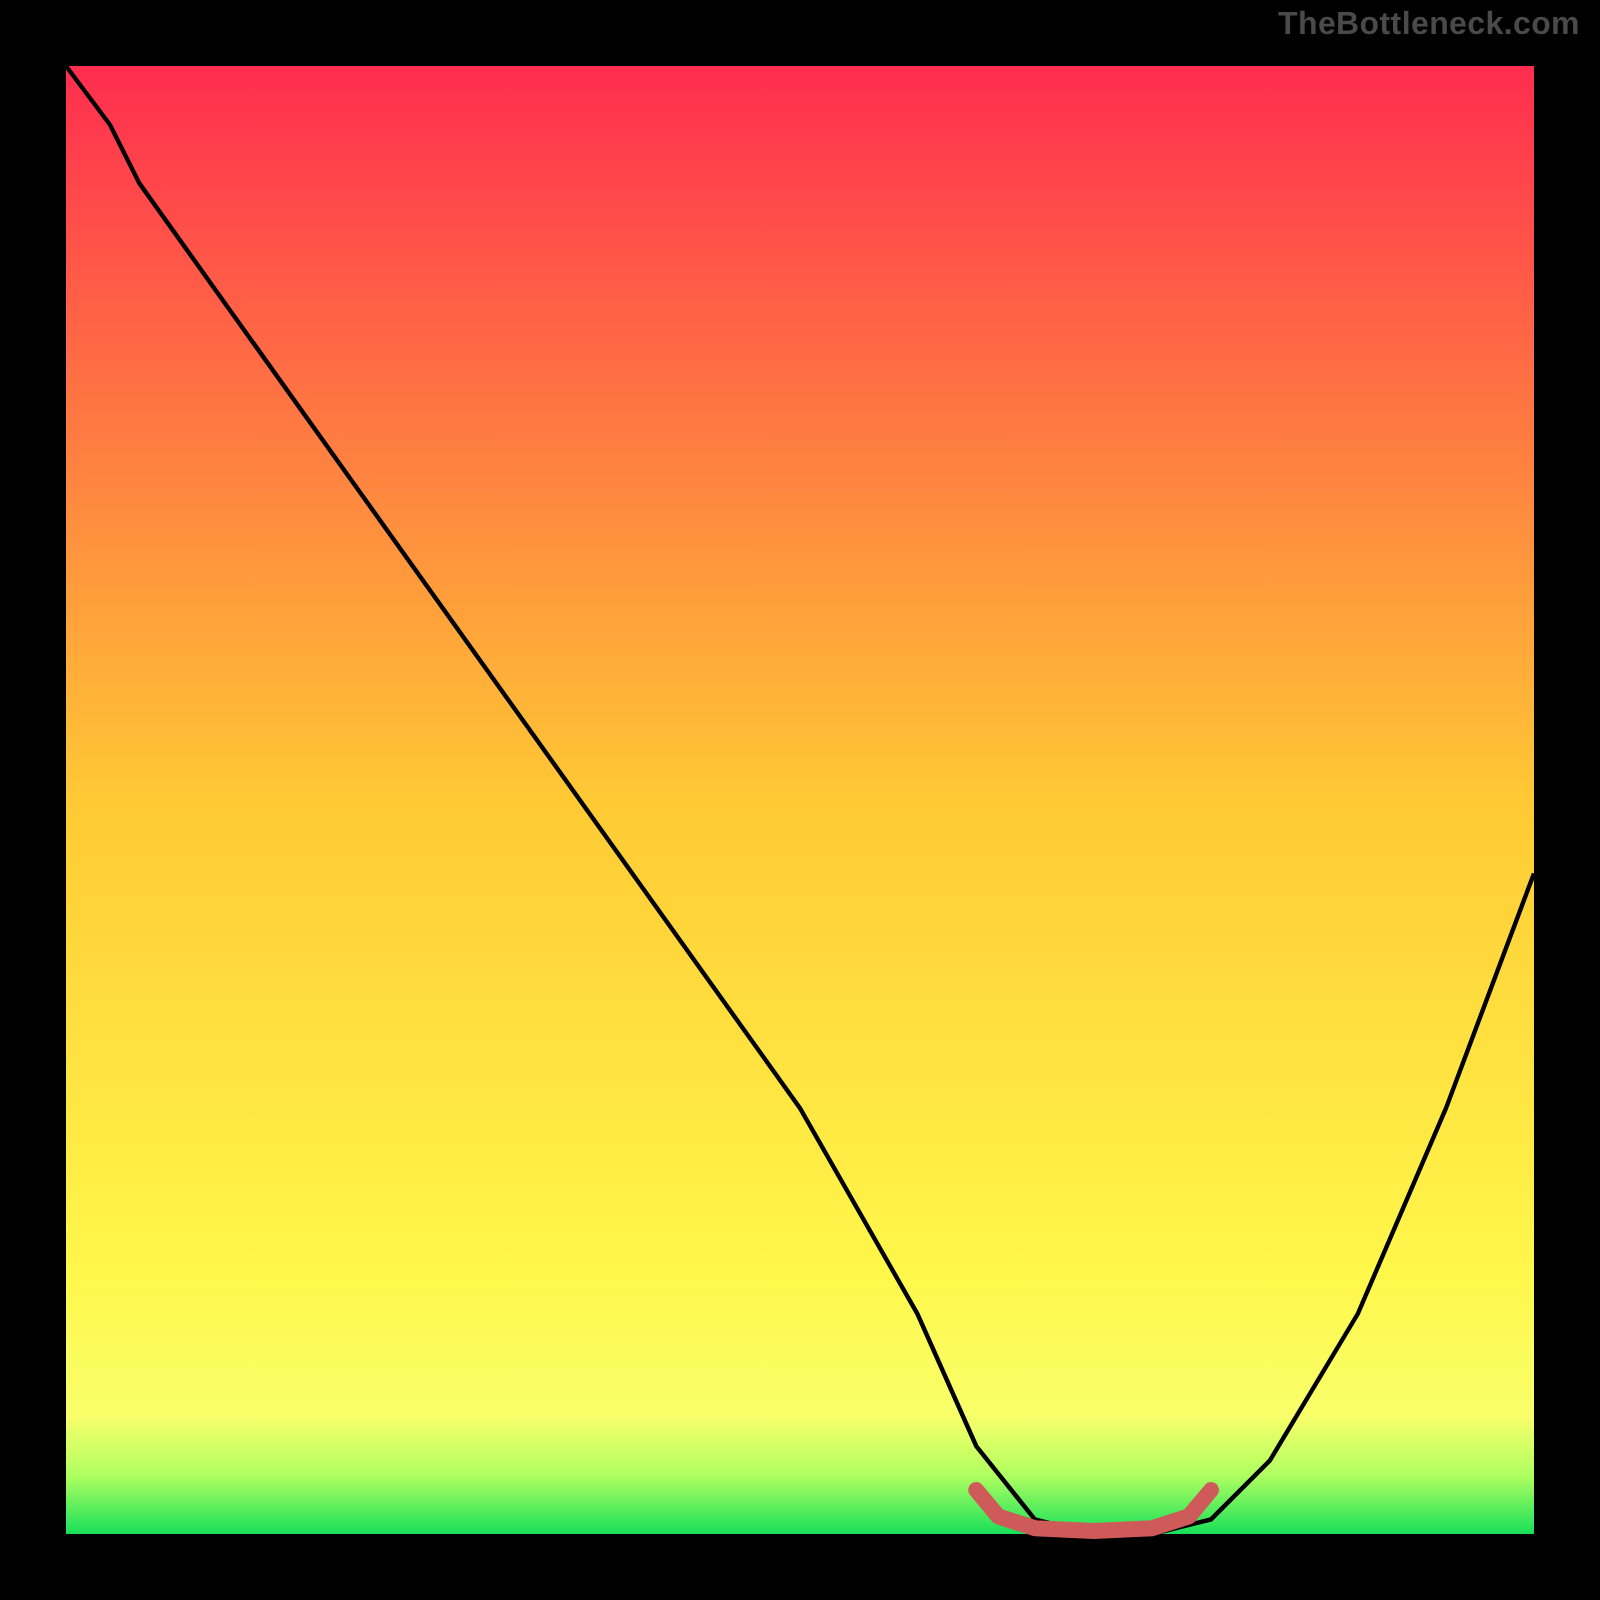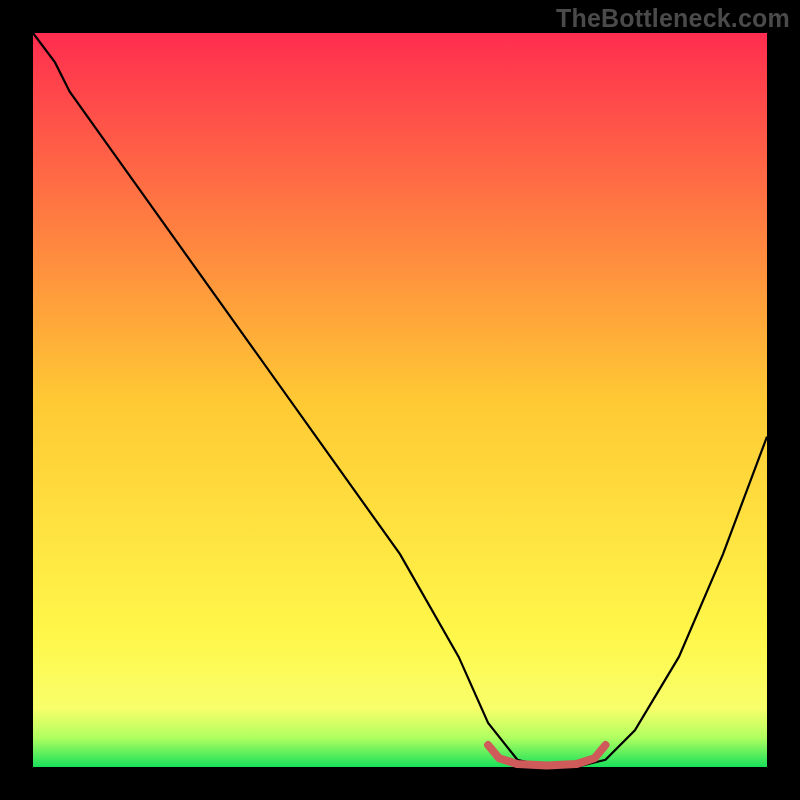--- a/index.html
+++ b/index.html
@@ -1,17 +1,17 @@
 <!DOCTYPE html>
 <html><head>
 <meta charset="utf-8">
 <style>
   html,body{margin:0;padding:0;width:800px;height:800px;background:#000;overflow:hidden;font-family:Arial,Helvetica,sans-serif}
   .wrap{position:relative;width:800px;height:800px}
-  .brand{position:absolute;top:4px;right:10px;color:#4a4a4a;font-size:25px;font-weight:600;letter-spacing:.2px}
+  .brand{position:absolute;top:4px;right:10px;color:#4a4a4a;font-size:16px;font-weight:600;letter-spacing:.2px}
   svg{position:absolute;left:0;top:0}
 </style>
 </head>
 <body>
 
 <div class="wrap">
   <div class="brand">TheBottleneck.com</div>
 
   <svg id="plot" width="800" height="800">
     <defs>

